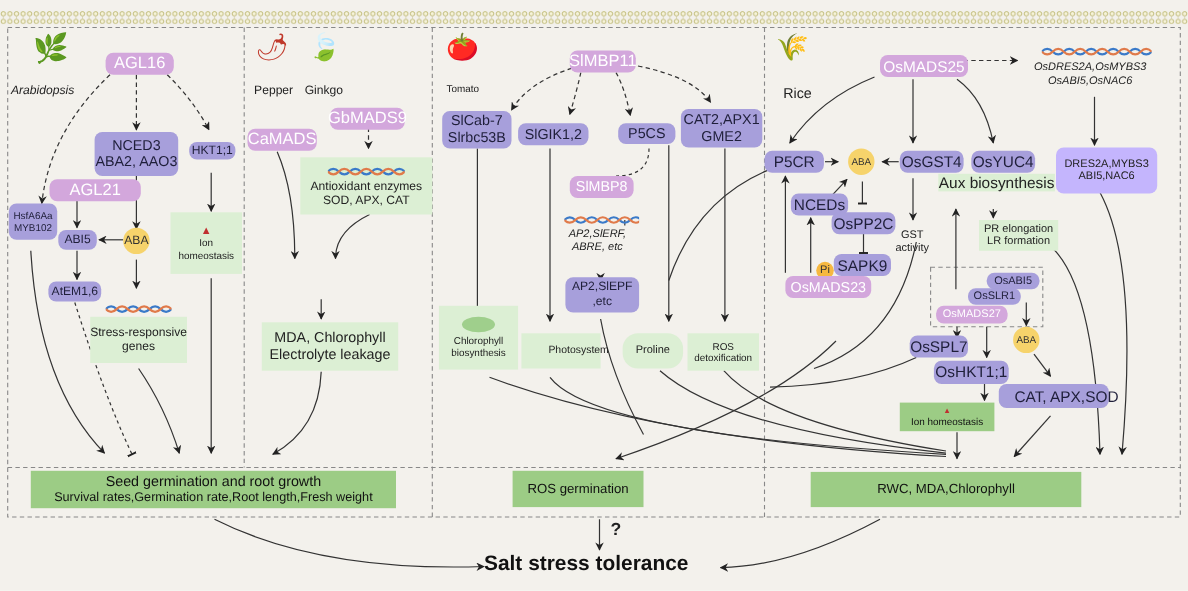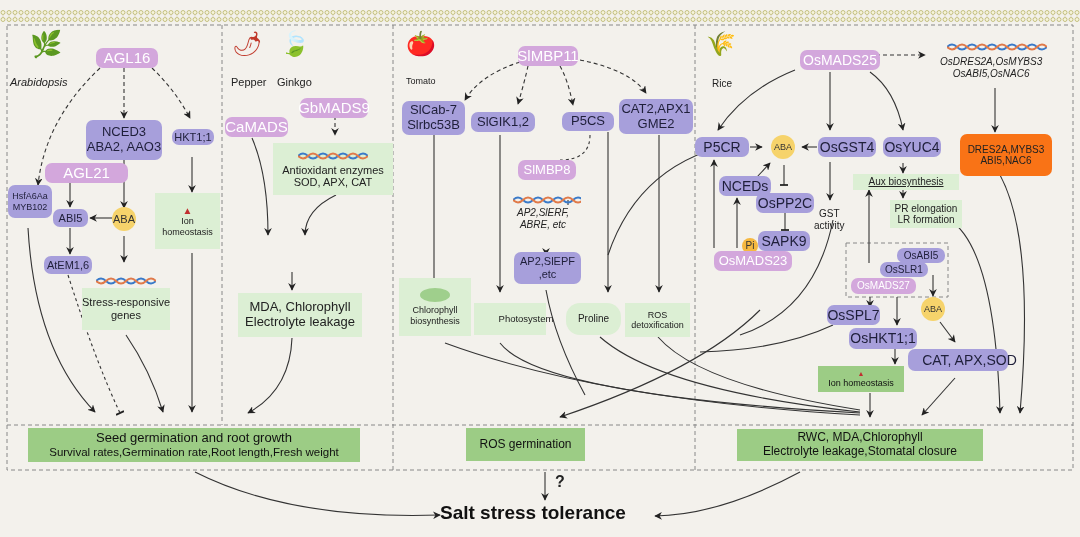--- a/index.html
+++ b/index.html
@@ -3,21 +3,21 @@
 <meta charset="utf-8">
 <style>
   html, body { margin:0; padding:0; }
   body { width:1080px; height:537px; background:#ffffff; position:relative; overflow:hidden;
          font-family:"Liberation Sans", sans-serif; color:#222; }
   #canvas { position:absolute; left:0; top:0; width:1080px; height:537px; background:#f3f1ec; }
   .membrane { position:absolute; left:0; top:10px; width:1080px; height:12px; }
   .node { position:absolute; display:flex; align-items:center; justify-content:center; text-align:right;
           box-sizing:border-box; line-height:1.15; white-space:nowrap; }
   .pink { background:#d3a7dc; color:#fff; border-radius:7px; font-size:15px; }
-  .pinkdark { background:#f97316; color:#222; border-radius:7px; }
+  .pinkdark { background:#c4b5fd; color:#222; border-radius:7px; }
   .purple { background:#a79fdb; color:#1f1f3a; border-radius:7px; font-size:14px; }
   .green { background:#dcefd4; color:#222; font-size:12px; }
   .greenbig { background:#9ccc85; color:#111; }
   .aba { background:#f6d36b; color:#333; border-radius:50%; font-size:11px; }
   .pi { background:#f6b840; color:#333; border-radius:50%; font-size:10px; }
   .plain { position:absolute; white-space:nowrap; text-align:center; line-height:1.15; }
   .ital { font-style:italic; }
   svg.links { position:absolute; left:0; top:0; }
   .helix { position:absolute; }
 </style>
@@ -210,21 +210,21 @@
     <span>biosynthesis</span>
   </div>
   <div class="node green" style="left:474px;top:303px;width:72px;height:32px;font-size:9.5px;padding-left:32px;">Photosystem</div>
   <div class="node green" style="left:566px;top:303px;width:55px;height:32px;font-size:10px;border-radius:14px;">Proline</div>
   <div class="node green" style="left:625px;top:303px;width:65px;height:34px;flex-direction:column;font-size:9px;">
     <span>ROS</span>
     <span>detoxification</span>
   </div>
 
   <div class="plain" style="left:706px;top:30px;font-size:24px;color:#7a9a3a;">🌾</div>
-  <div class="plain" style="left:712px;top:78px;font-size:10px;">Rice</div>
+  <div class="plain" style="left:712px;top:78px;font-size:13px;">Rice</div>
   <div class="node pink" style="left:800px;top:50px;width:80px;height:20px;font-size:14px;">OsMADS25</div>
   <svg class="helix" style="left:947px;top:42px;" width="100" height="10">
     <path d="M0,5 Q5,0 10,5 T20,5 T30,5 T40,5 T50,5 T60,5 T70,5 T80,5 T90,5 T100,5" stroke="#3a7ac9" stroke-width="2" fill="none"></path>
     <path d="M0,5 Q5,10 10,5 T20,5 T30,5 T40,5 T50,5 T60,5 T70,5 T80,5 T90,5 T100,5" stroke="#e07a4a" stroke-width="2" fill="none"></path>
   </svg>
   <div class="plain ital" style="left:940px;top:56px;font-size:10px;">
     <div>OsDRES2A,OsMYBS3</div>
     <div>OsABI5,OsNAC6</div>
   </div>
   <div class="node pinkdark" style="left:960px;top:134px;width:92px;height:42px;flex-direction:column;font-size:10px;">
@@ -237,21 +237,21 @@
   <div class="node purple" style="left:883px;top:137px;width:58px;height:20px;">OsYUC4</div>
   <div class="node purple" style="left:719px;top:176px;width:52px;height:20px;">NCEDs</div>
   <div class="node purple" style="left:756px;top:193px;width:58px;height:20px;">OsPP2C</div>
   <div class="node purple" style="left:758px;top:231px;width:52px;height:20px;">SAPK9</div>
   <div class="node pi" style="left:742px;top:238px;width:16px;height:16px;">Pi</div>
   <div class="node pink" style="left:714px;top:251px;width:78px;height:20px;font-size:13px;">OsMADS23</div>
   <div class="plain" style="left:814px;top:208px;font-size:10px;">
     <div>GST</div>
     <div>activity</div>
   </div>
-  <div class="node green" style="left:853px;top:174px;width:106px;height:16px;font-size:10px;text-decoration:underline;">Aux biosynthesis</div>
+  <div class="node green" style="left:853px;top:158px;width:106px;height:16px;font-size:14px;">Aux biosynthesis</div>
   <div class="node green" style="left:890px;top:200px;width:72px;height:28px;flex-direction:column;font-size:10px;">
     <span>PR elongation</span>
     <span>LR formation</span>
   </div>
   <div class="node purple" style="left:897px;top:248px;width:48px;height:15px;font-size:10px;">OsABI5</div>
   <div class="node purple" style="left:880px;top:262px;width:48px;height:15px;font-size:10px;">OsSLR1</div>
   <div class="node pink" style="left:851px;top:278px;width:65px;height:16px;font-size:10px;">OsMADS27</div>
   <div class="node aba" style="left:921px;top:297px;width:24px;height:24px;font-size:9px;">ABA</div>
   <div class="node purple" style="left:827px;top:305px;width:53px;height:20px;">OsSPL7</div>
   <div class="node purple" style="left:849px;top:328px;width:68px;height:21px;">OsHKT1;1</div>
@@ -261,18 +261,17 @@
     <span>Ion homeostasis</span>
   </div>
 
   <div class="node greenbig" style="left:28px;top:428px;width:332px;height:34px;flex-direction:column;">
     <span style="font-size:13px;">Seed germination and root growth</span>
     <span style="font-size:11.5px;">Survival rates,Germination rate,Root length,Fresh weight</span>
   </div>
   <div class="node greenbig" style="left:466px;top:428px;width:119px;height:33px;font-size:12px;">ROS germination</div>
   <div class="node greenbig" style="left:683px;top:429px;width:246px;height:32px;flex-direction:column;font-size:12px;margin-left:54px;">
     <span>RWC, MDA,Chlorophyll</span>
-    <span>Electrolyte leakage,Stomatal closure</span>
   </div>
 
   <div class="plain" style="left:555px;top:473px;font-size:16px;font-weight:bold;">?</div>
   <div class="plain" style="left:440px;top:502px;font-size:19px;font-weight:bold;color:#111;">Salt stress tolerance</div>
 </div>
 
 </body></html>

